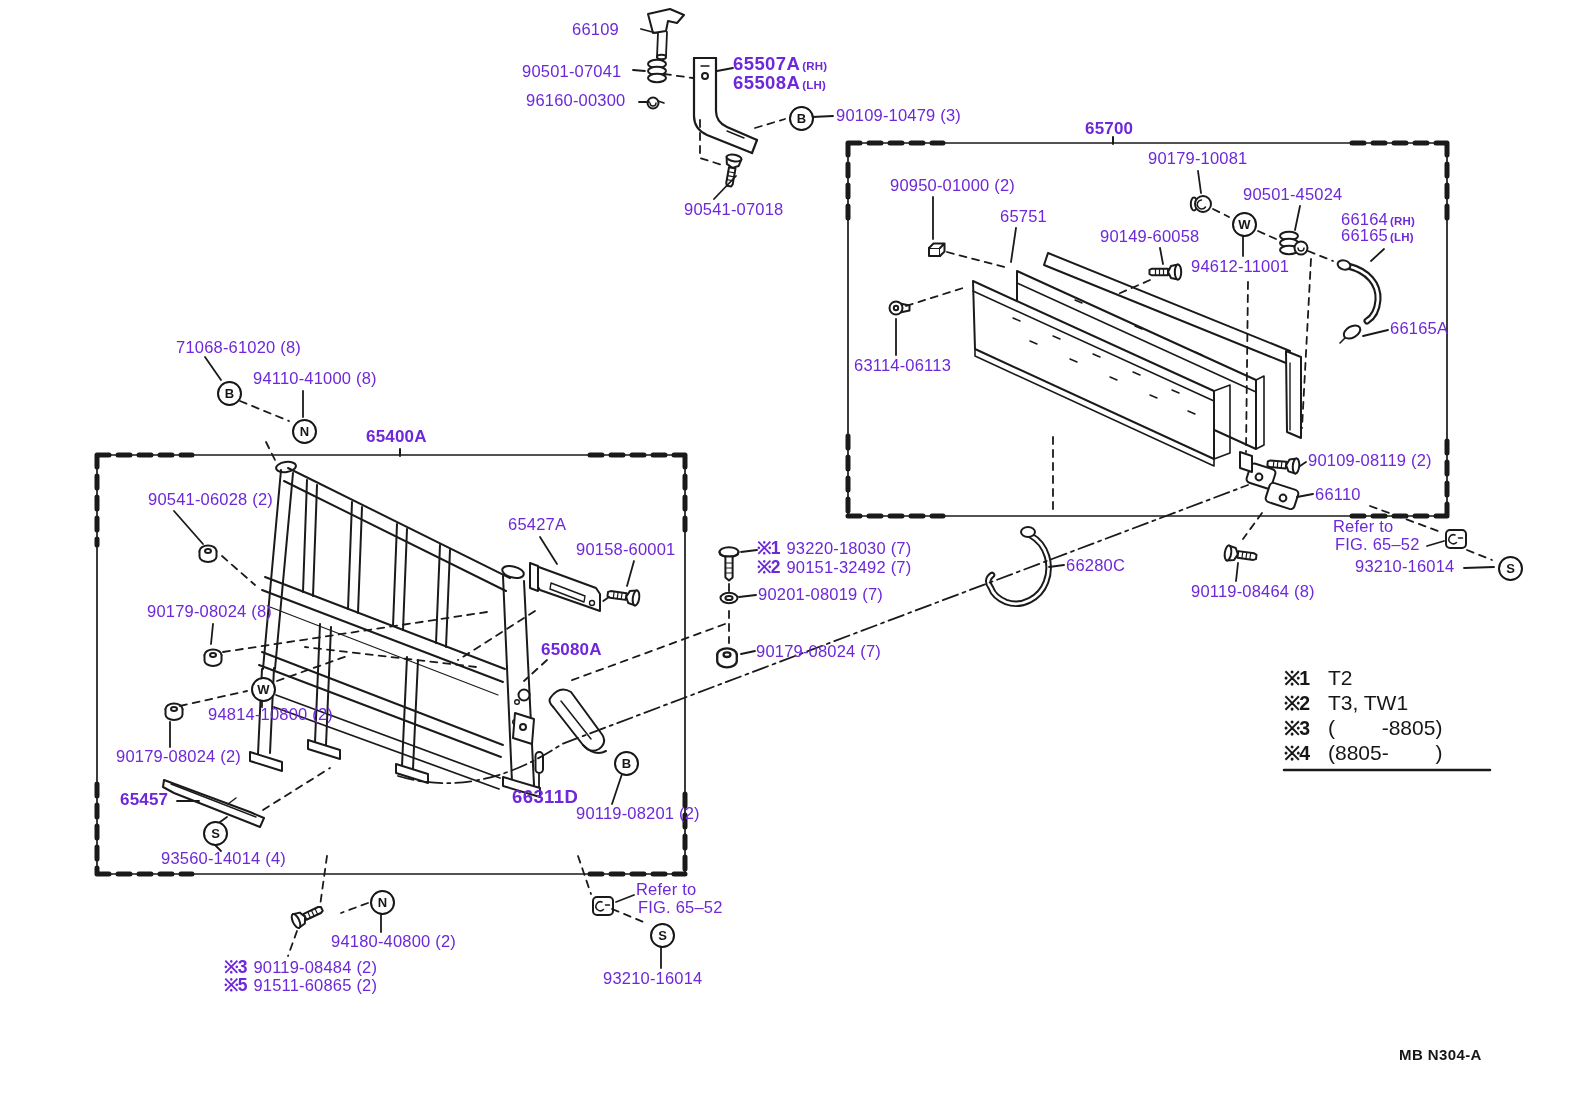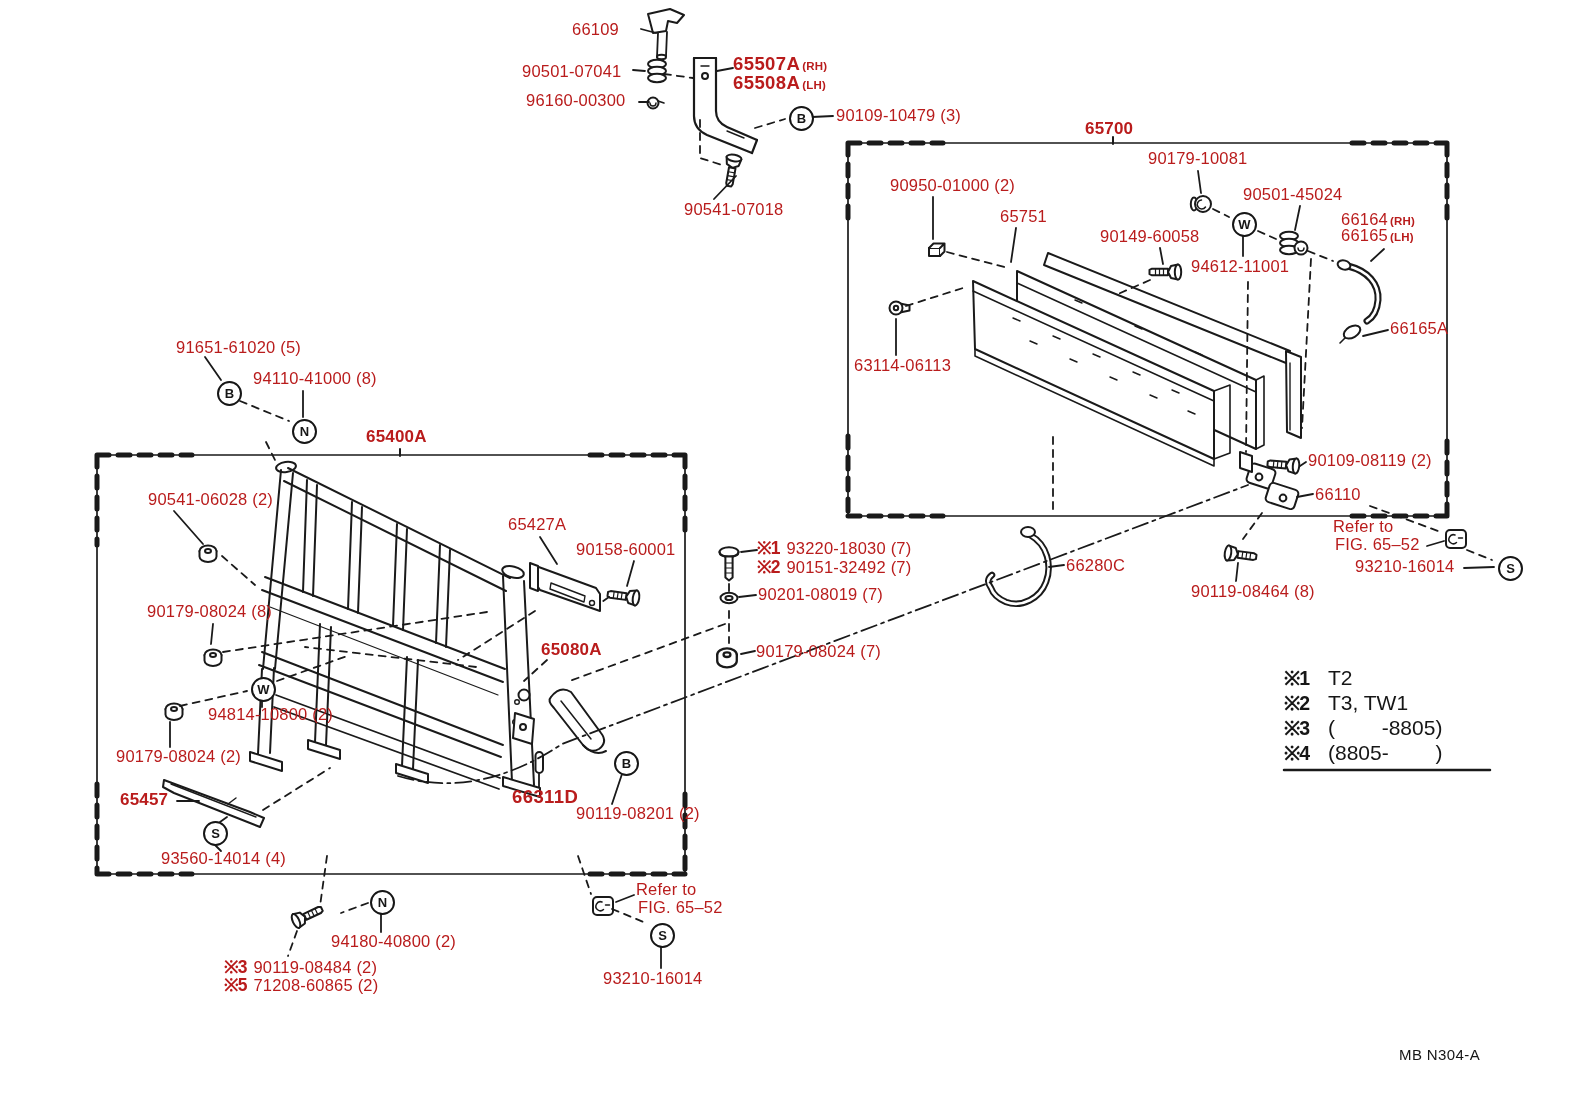--- a/index.html
+++ b/index.html
@@ -1,31 +1,31 @@
 <!DOCTYPE html>
 <html><head>
 <meta charset="utf-8">
 <style>
   html,body{margin:0;padding:0;background:#e8e8e8;}
   #canvas{position:relative;width:1592px;height:1100px;background:#ffffff;overflow:hidden;
           font-family:"Liberation Sans", sans-serif;color:#161616;}
   #art{position:absolute;left:0;top:0;}
-  .lbl{position:absolute;font-size:16.5px;letter-spacing:.2px;white-space:pre;line-height:1.05;color:#b91c1c;}
+  .lbl{position:absolute;font-size:16.5px;letter-spacing:.2px;white-space:pre;line-height:1.05;color:#6d28d9;}
   .big{font-size:18.5px;font-weight:bold;letter-spacing:.4px;}
   .med{font-size:17px;font-weight:bold;}
   .side{font-size:11.5px;font-weight:bold;margin-left:2px;}
   .circ{position:absolute;width:21px;height:21px;border:2.2px solid #161616;border-radius:50%;
         background:#fff;font-size:13px;font-weight:bold;line-height:21px;text-align:center;z-index:5;}
   .symrow{display:flex;align-items:baseline;gap:7px;}
   .sym{font-weight:bold;font-size:17.5px;letter-spacing:-1px;}
   .legend{position:absolute;left:1284px;top:664px;width:210px;}
   .legend .lrow{display:flex;align-items:baseline;height:25px;}
   .legend .lsym{width:44px;font-size:19.5px;font-weight:bold;letter-spacing:-1px;}
   .legend .lval{font-size:21px;white-space:pre;}
-  .code{position:absolute;font-size:15px;font-weight:normal;letter-spacing:.4px;}
+  .code{position:absolute;font-size:15px;font-weight:bold;letter-spacing:.4px;}
 </style>
 </head>
 <body>
 
 <div id="canvas">
 
 <svg id="art" width="1592" height="1100" viewBox="0 0 1592 1100" fill="none" stroke="#1a1a1a" stroke-width="2" stroke-linecap="round" stroke-linejoin="round">
   <defs>
     <g id="g-nut">
       <ellipse cx="0" cy="-2" rx="8.5" ry="5.5" fill="#fff"></ellipse>
@@ -326,21 +326,21 @@
   <div class="lbl" style="left:854px;top:357px">63114-06113</div>
   <div class="lbl" style="left:1308px;top:452px">90109-08119 (2)</div>
   <div class="lbl" style="left:1315px;top:486px">66110</div>
   <div class="lbl" style="left:1333px;top:518px">Refer to</div>
   <div class="lbl" style="left:1335px;top:536px">FIG. 65–52</div>
   <div class="lbl" style="left:1355px;top:558px">93210-16014</div>
   <div class="circ" style="left:1498px;top:556px">S</div>
   <div class="lbl" style="left:1191px;top:583px">90119-08464 (8)</div>
   <div class="lbl" style="left:1066px;top:557px">66280C</div>
 
-  <div class="lbl" style="left:176px;top:339px">91651-61020 (5)</div>
+  <div class="lbl" style="left:176px;top:339px">71068-61020 (8)</div>
   <div class="circ" style="left:217px;top:381px">B</div>
   <div class="lbl" style="left:253px;top:370px">94110-41000 (8)</div>
   <div class="circ" style="left:292px;top:419px">N</div>
   <div class="lbl med" style="left:366px;top:428px">65400A</div>
   <div class="lbl" style="left:148px;top:491px">90541-06028 (2)</div>
   <div class="lbl" style="left:508px;top:516px">65427A</div>
   <div class="lbl" style="left:576px;top:541px">90158-60001</div>
   <div class="lbl med" style="left:541px;top:641px">65080A</div>
   <div class="lbl" style="left:147px;top:603px">90179-08024 (8)</div>
   <div class="circ" style="left:251px;top:677px">W</div>
@@ -354,21 +354,21 @@
   <div class="lbl" style="left:576px;top:805px">90119-08201 (2)</div>
 
   <div class="lbl symrow" style="left:757px;top:539px"><span class="sym">※1</span><span>93220-18030 (7)</span></div>
   <div class="lbl symrow" style="left:757px;top:558px"><span class="sym">※2</span><span>90151-32492 (7)</span></div>
   <div class="lbl" style="left:758px;top:586px">90201-08019 (7)</div>
   <div class="lbl" style="left:756px;top:643px">90179-08024 (7)</div>
 
   <div class="circ" style="left:370px;top:890px">N</div>
   <div class="lbl" style="left:331px;top:933px">94180-40800 (2)</div>
   <div class="lbl symrow" style="left:224px;top:958px"><span class="sym">※3</span><span>90119-08484 (2)</span></div>
-  <div class="lbl symrow" style="left:224px;top:976px"><span class="sym">※5</span><span>71208-60865 (2)</span></div>
+  <div class="lbl symrow" style="left:224px;top:976px"><span class="sym">※5</span><span>91511-60865 (2)</span></div>
   <div class="lbl" style="left:636px;top:881px">Refer to</div>
   <div class="lbl" style="left:638px;top:899px">FIG. 65–52</div>
   <div class="circ" style="left:650px;top:923px">S</div>
   <div class="lbl" style="left:603px;top:970px">93210-16014</div>
 
   <div class="legend">
     <div class="lrow">
         <span class="lsym">※1</span>
         <span class="lval">T2</span>
       </div>

